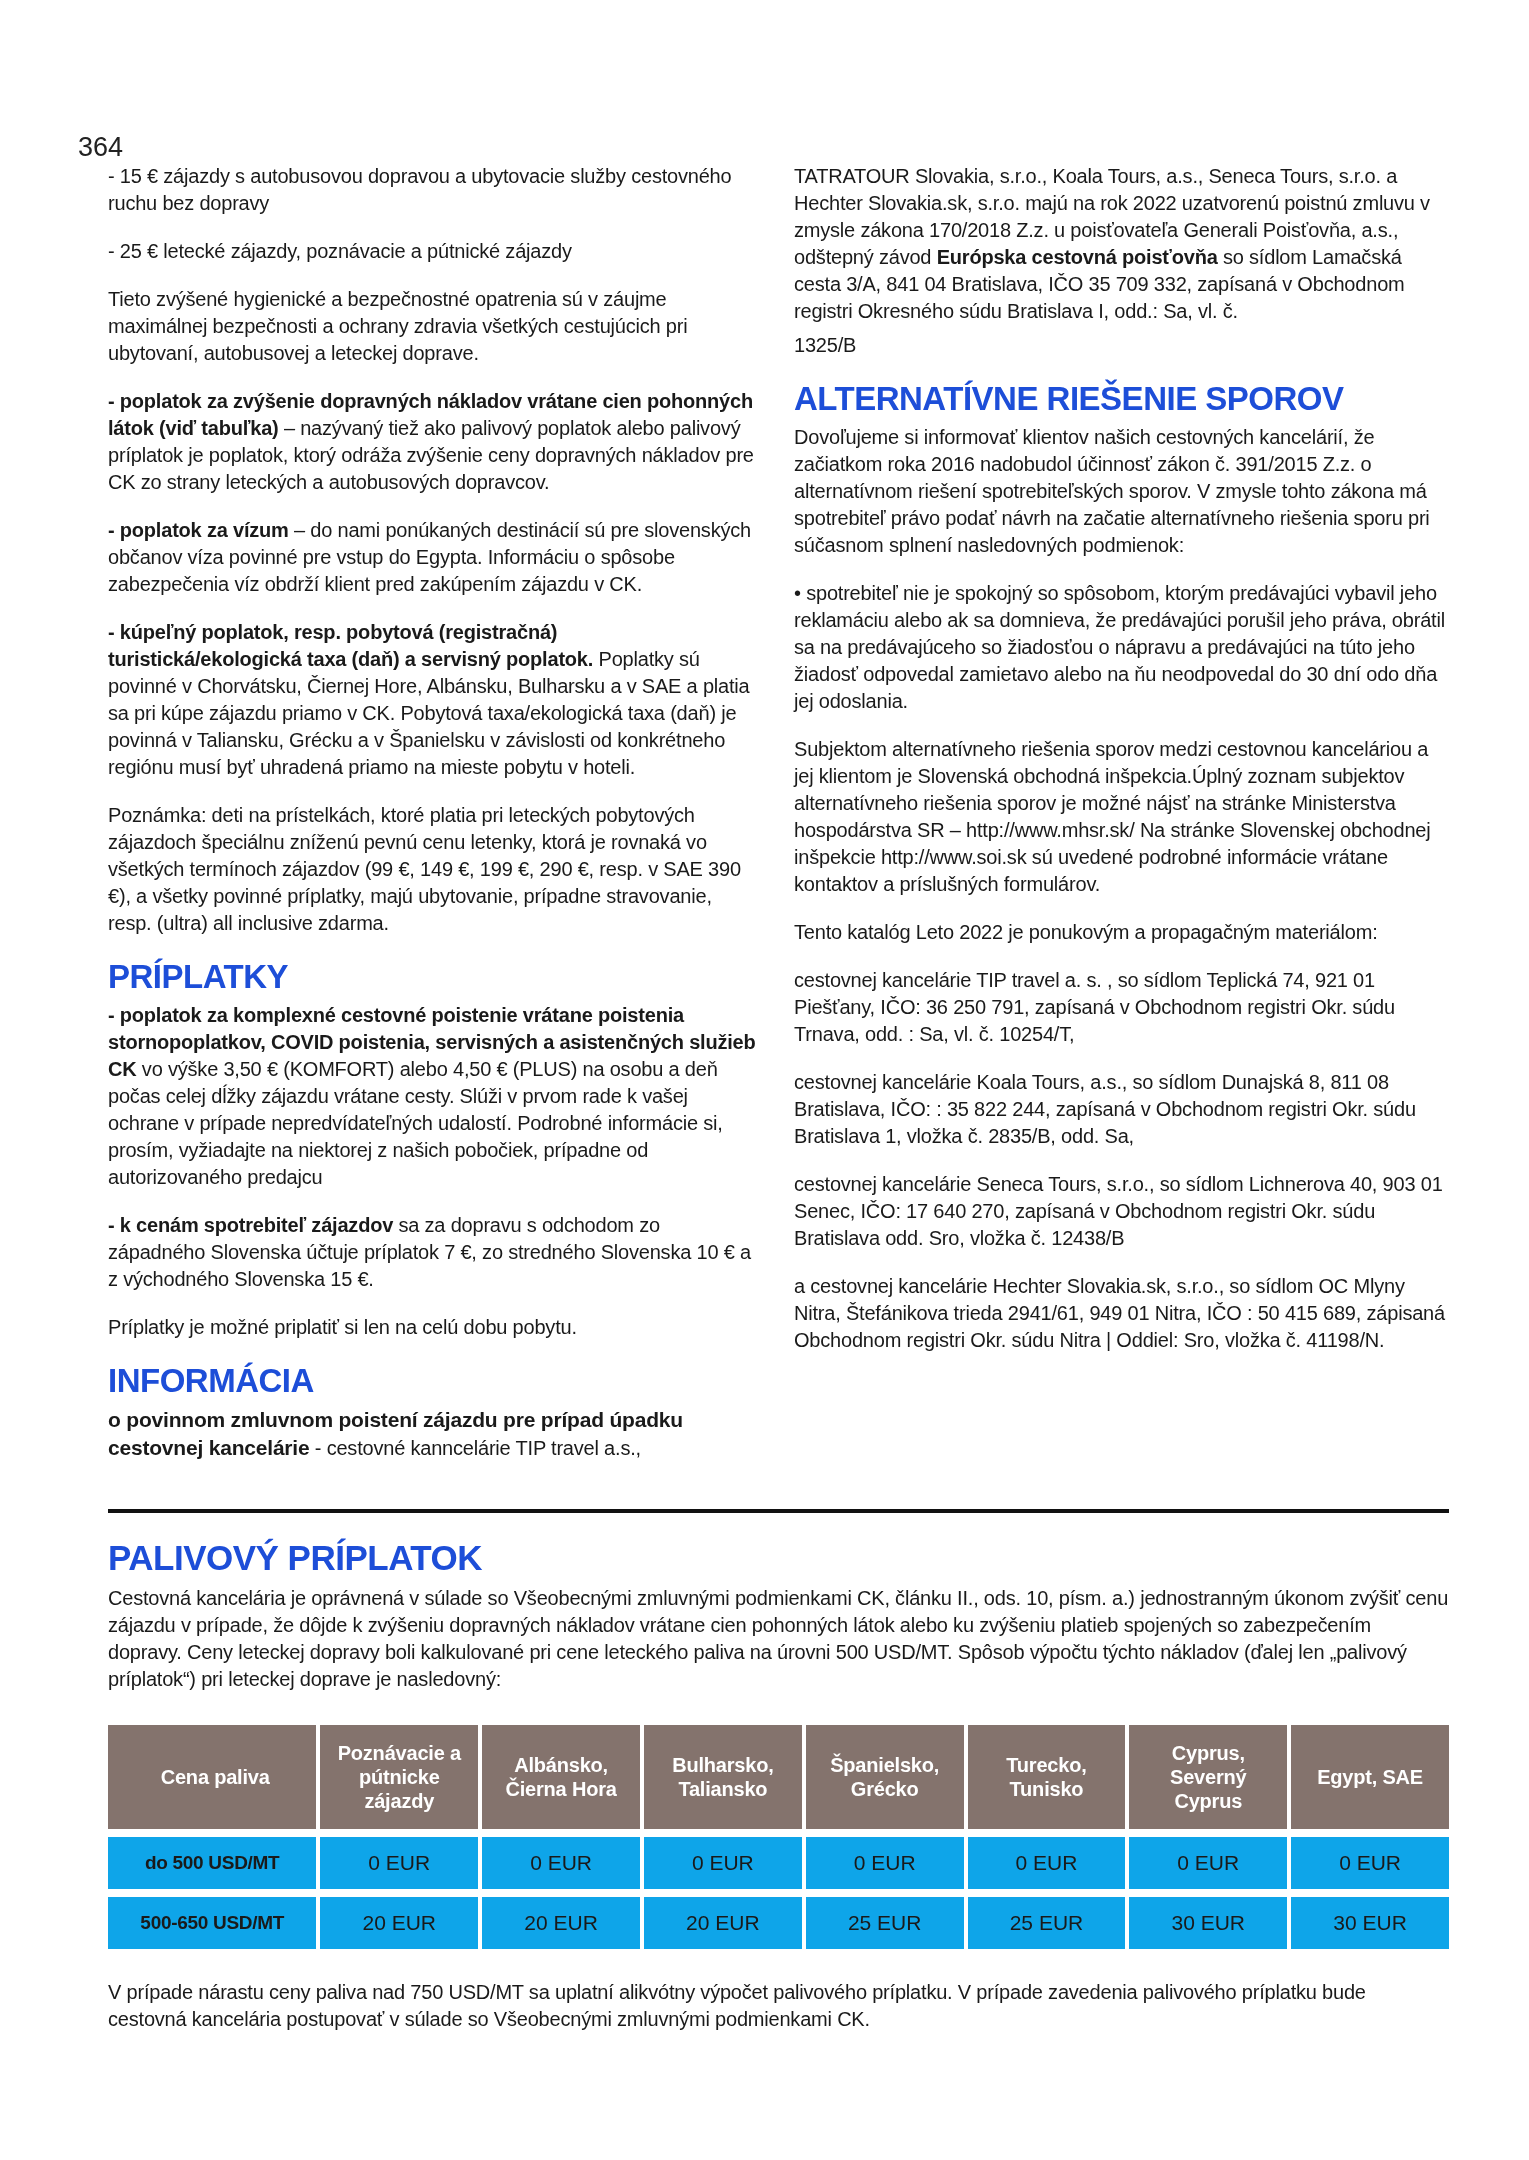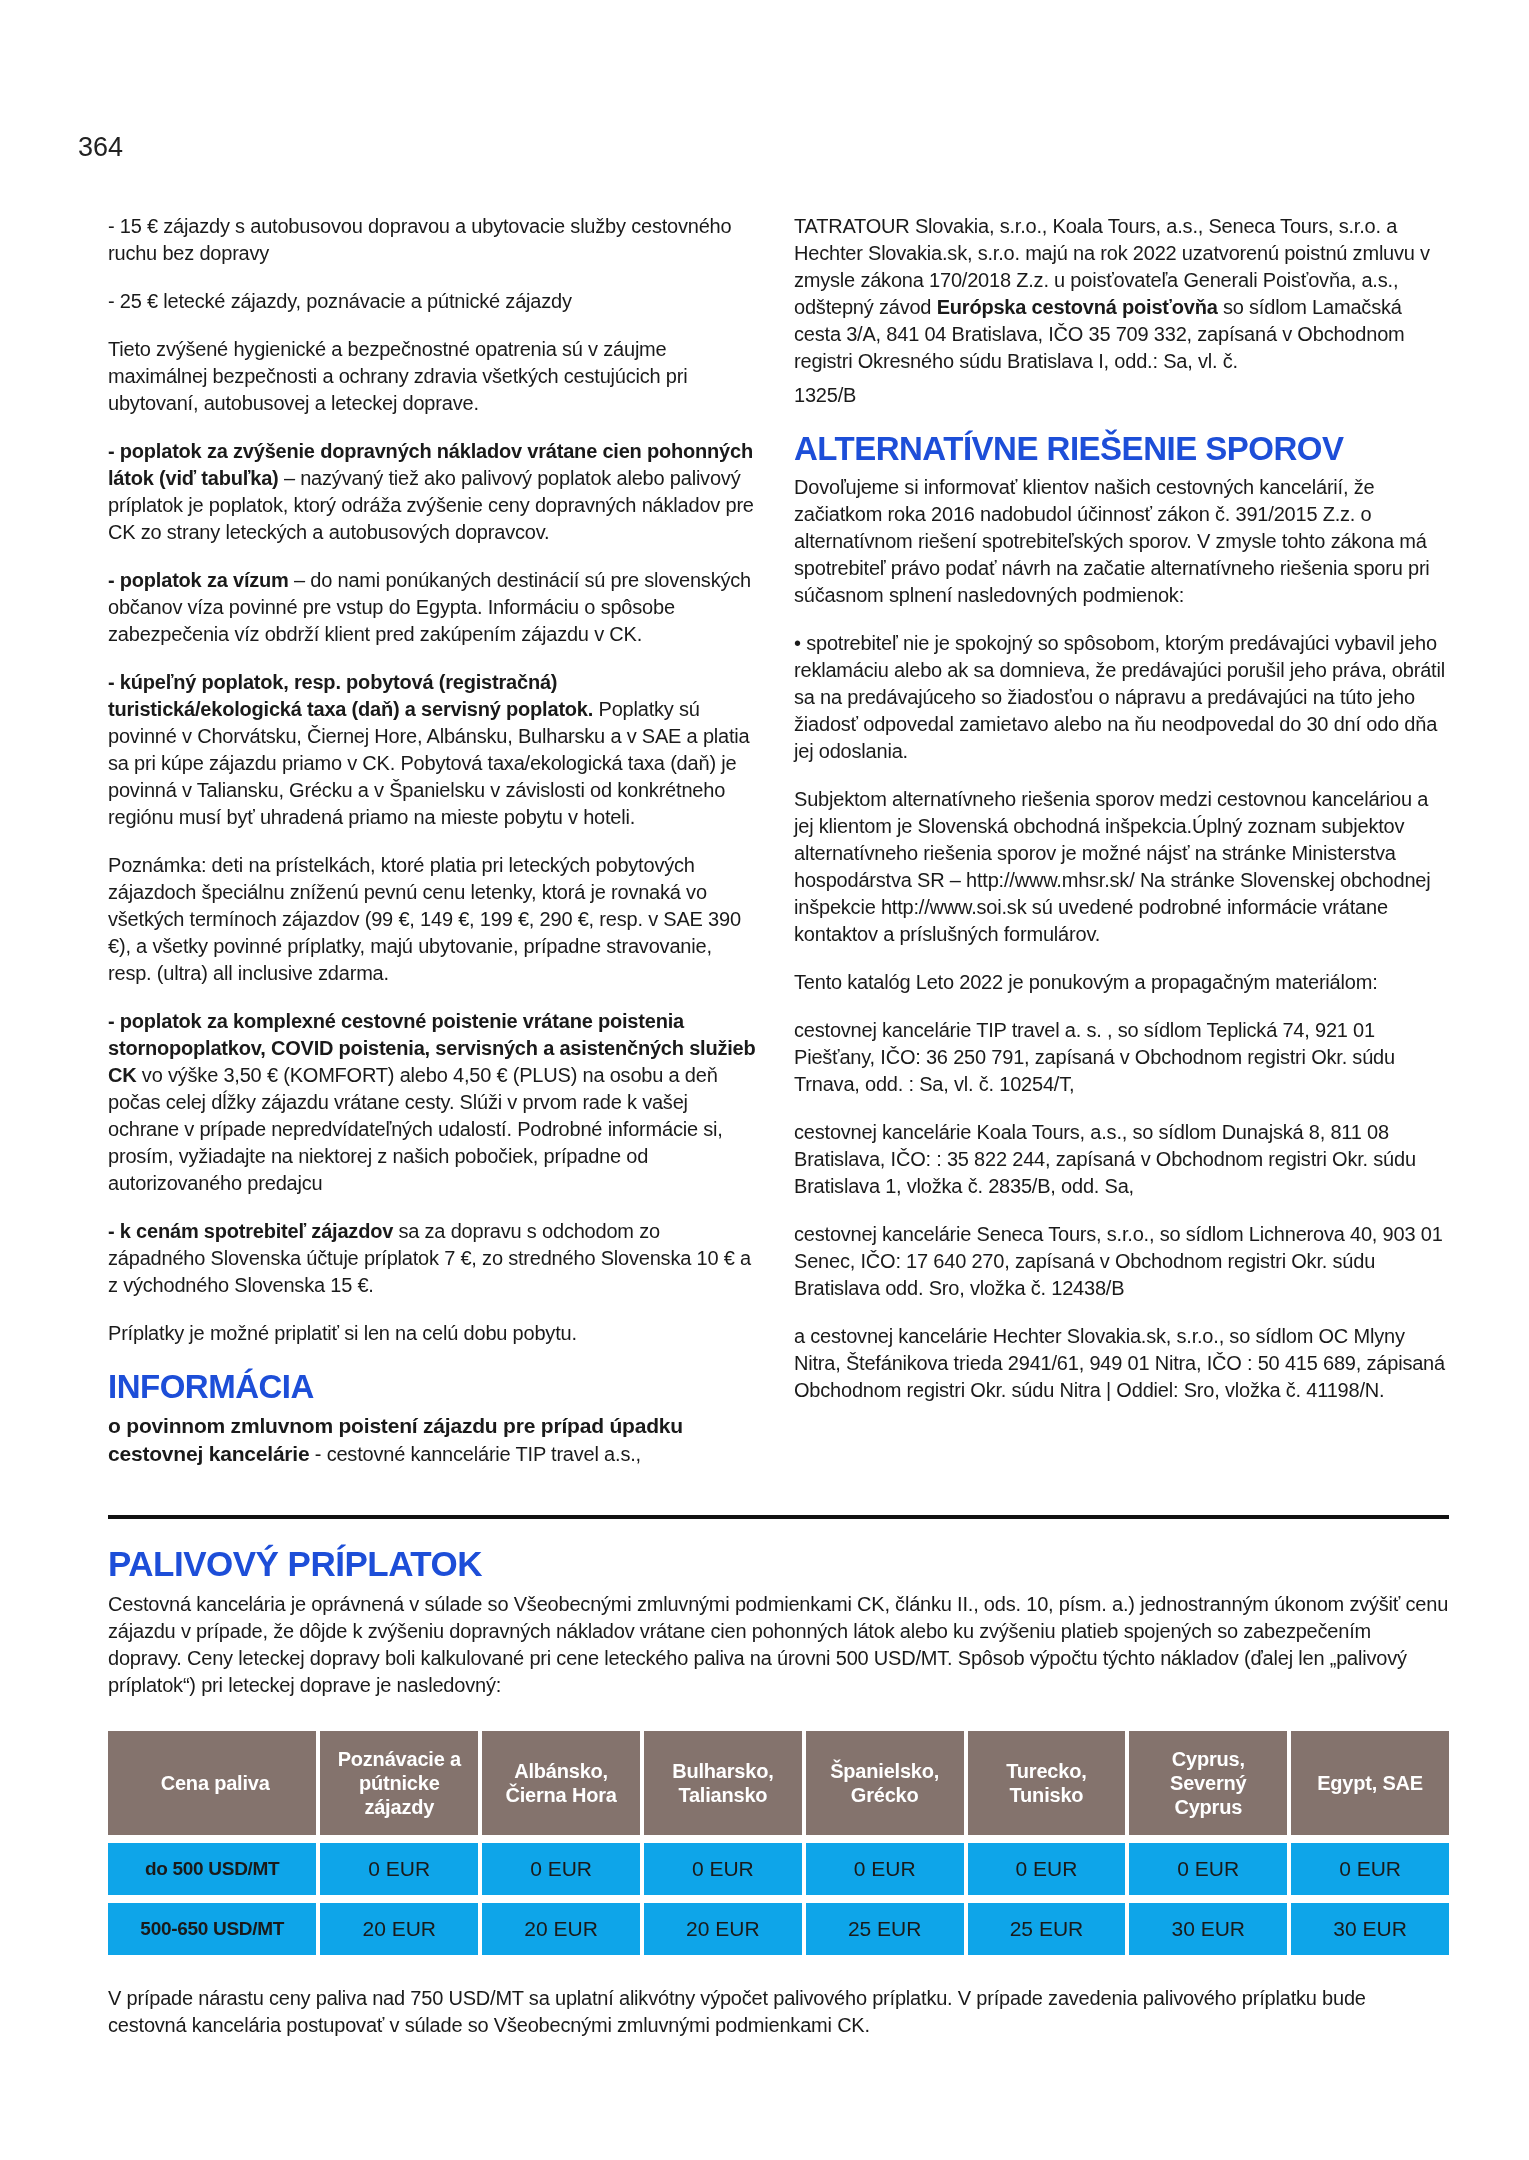--- a/index.html
+++ b/index.html
@@ -3,21 +3,21 @@
 <meta charset="utf-8">
 <style>
   html,body{margin:0;padding:0;}
   body{
     width:1529px;height:2160px;overflow:hidden;background:#ffffff;
     font-family:"Liberation Sans","DejaVu Sans",sans-serif;
     color:#1a1a1a;-webkit-font-smoothing:antialiased;
   }
   .page{position:relative;padding:132px 80px 0 108px;box-sizing:border-box;height:1929px;}
   .page-number{font-size:27px;color:#222;margin:0 0 0 -30px;}
-  .columns{display:flex;gap:38px;margin-top:50px;}
+  .columns{display:flex;gap:38px;}
   .col{flex:1 1 0;font-size:20px;line-height:27px;letter-spacing:-0.2px;}
   .col-left{max-width:648px;}
   .col-right{max-width:660px;}
   p{margin:0 0 21px 0;}
   p.tight{margin-bottom:21px;}
   p.vlozka{margin-top:-14px;}
   strong{font-weight:700;}
   h2{
     font-size:33px;line-height:38px;font-weight:700;letter-spacing:-0.5px;
     margin:0 0 6px 0;color:#1d4ed8;
@@ -54,20 +54,21 @@
   <div class="columns">
 
     <div class="col col-left">
       <p>- 15 € zájazdy s autobusovou dopravou a ubytovacie služby cestovného ruchu bez dopravy</p>
       <p>- 25 € letecké zájazdy, poznávacie a pútnické zájazdy</p>
       <p>Tieto zvýšené hygienické a bezpečnostné opatrenia sú v záujme maximálnej bezpečnosti a ochrany zdravia všetkých cestujúcich pri ubytovaní, autobusovej a leteckej doprave.</p>
       <p><strong>- poplatok za zvýšenie dopravných nákladov vrátane cien pohonných látok (viď tabuľka)</strong><span> – nazývaný tiež ako palivový poplatok alebo palivový príplatok je poplatok, ktorý odráža zvýšenie ceny dopravných nákladov pre CK zo strany leteckých a autobusových dopravcov.</span></p>
       <p><strong>- poplatok za vízum</strong><span> – do nami ponúkaných destinácií sú pre slovenských občanov víza povinné pre vstup do Egypta. Informáciu o spôsobe zabezpečenia víz obdrží klient pred zakúpením zájazdu v CK.</span></p>
       <p><strong>- kúpeľný poplatok, resp. pobytová (registračná) turistická/ekologická taxa (daň) a servisný poplatok.</strong><span> Poplatky sú povinné v Chorvátsku, Čiernej Hore, Albánsku, Bulharsku a v SAE a platia sa pri kúpe zájazdu priamo v CK. Pobytová taxa/ekologická taxa (daň) je povinná v Taliansku, Grécku a v Španielsku v závislosti od konkrétneho regiónu musí byť uhradená priamo na mieste pobytu v hoteli.</span></p>
       <p>Poznámka: deti na prístelkách, ktoré platia pri leteckých pobytových zájazdoch špeciálnu zníženú pevnú cenu letenky, ktorá je rovnaká vo všetkých termínoch zájazdov (99 €, 149 €, 199 €, 290 €, resp. v SAE 390 €), a všetky povinné príplatky, majú ubytovanie, prípadne stravovanie, resp. (ultra) all inclusive zdarma.</p>
+      <h2>PRÍPLATKY</h2>
       <p><strong>- poplatok za komplexné cestovné poistenie vrátane poistenia stornopoplatkov, COVID poistenia, servisných a asistenčných služieb CK</strong><span> vo výške 3,50 € (KOMFORT) alebo 4,50 € (PLUS) na osobu a deň počas celej dĺžky zájazdu vrátane cesty. Slúži v prvom rade k vašej ochrane v prípade nepredvídateľných udalostí. Podrobné informácie si, prosím, vyžiadajte na niektorej z našich pobočiek, prípadne od autorizovaného predajcu</span></p>
       <p><strong>- k cenám spotrebiteľ zájazdov</strong><span> sa za dopravu s odchodom zo západného Slovenska účtuje príplatok 7 €, zo stredného Slovenska 10 € a z východného Slovenska 15 €.</span></p>
       <p>Príplatky je možné priplatiť si len na celú dobu pobytu.</p>
       <h2>INFORMÁCIA</h2>
       <p class="info-block"><strong>o povinnom zmluvnom poistení zájazdu pre prípad úpadku cestovnej kancelárie</strong><span> - cestovné kanncelárie TIP travel a.s.,</span></p>
     </div>
 
     <div class="col col-right">
       <p><span>TATRATOUR Slovakia, s.r.o., Koala Tours, a.s., Seneca Tours, s.r.o. a Hechter Slovakia.sk, s.r.o. majú na rok 2022 uzatvorenú poistnú zmluvu v zmysle zákona 170/2018 Z.z. u poisťovateľa Generali Poisťovňa, a.s., odštepný závod </span><strong>Európska cestovná poisťovňa</strong><span> so sídlom Lamačská cesta 3/A, 841 04 Bratislava, IČO 35 709 332, zapísaná v Obchodnom registri Okresného súdu Bratislava I, odd.: Sa, vl. č.</span></p>
       <p class="vlozka">1325/B</p>

